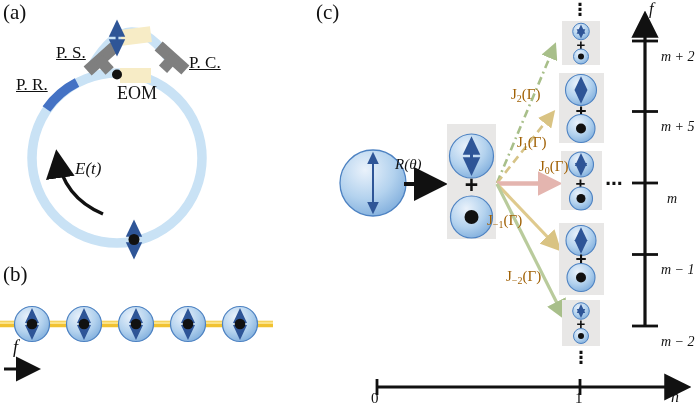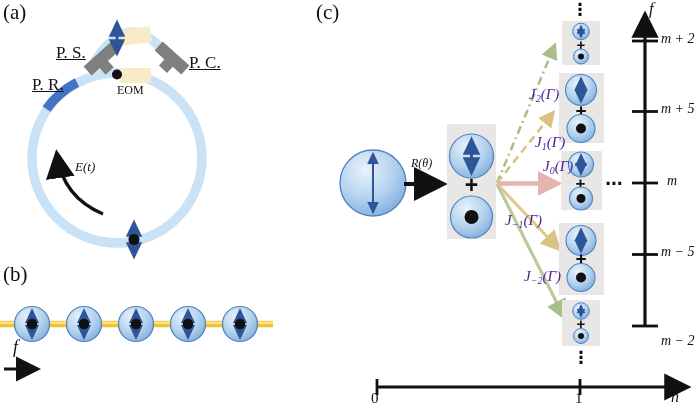--- a/index.html
+++ b/index.html
@@ -4,23 +4,23 @@
 <style>
   html,body{margin:0;padding:0;background:#fff;}
   #fig{position:relative;width:700px;height:413px;background:#ffffff;overflow:hidden;
        font-family:"Liberation Serif","DejaVu Serif",serif;color:#111;}
   #art{position:absolute;left:0;top:0;}
   .lbl{position:absolute;color:#111;white-space:nowrap;line-height:1.05;
        font-family:"Liberation Serif","DejaVu Serif",serif;}
   .panel{font-size:21px;}
   .small{font-size:17px;text-decoration:underline;}
   .ital{font-style:italic;}
-  .jlbl{position:absolute;font-size:15px;font-style:italic;white-space:nowrap;color:#4c1d95;margin-left:18px;}
+  .jlbl{position:absolute;font-size:15px;white-space:nowrap;color:#a16207;}
   .jlbl sub{font-size:10px;vertical-align:-3px;}
-  .mtick{font-size:14px;font-style:italic;}
+  .mtick{font-size:14px;font-style:italic;margin-top:18px;}
   .ntick{font-size:15px;}
   .svgplus{font-family:"Liberation Sans","DejaVu Sans",sans-serif;font-weight:700;
            fill:#111;text-anchor:middle;}
   .svgdots{font-family:"DejaVu Sans",sans-serif;font-weight:700;fill:#111;text-anchor:middle;}
 </style>
 </head>
 <body>
 
 <div id="fig">
 
@@ -193,50 +193,50 @@
       <line x1="376" y1="387" x2="686" y2="387" stroke="#111" stroke-width="3.2" marker-end="url(#ah-black)"></line>
       <line x1="377" y1="379" x2="377" y2="395" stroke="#111" stroke-width="2.8"></line>
       <line x1="580" y1="379" x2="580" y2="395" stroke="#111" stroke-width="2.8"></line>
     </g>
   </g>
 </svg>
 
 <div class="lbl panel" style="left:3px;top:1px">(a)</div>
 <div class="lbl small" style="left:56px;top:44px">P. S.</div>
 <div class="lbl small" style="left:189px;top:54px">P. C.</div>
-<div class="lbl small" style="left:32px;top:76px">P. R.</div>
-<div class="lbl" style="left:117px;top:84px;font-size:12px">EOM</div>
-<div class="lbl ital" style="left:75px;top:160px;font-size:13px">E(t)</div>
+<div class="lbl small" style="left:16px;top:76px">P. R.</div>
+<div class="lbl" style="left:117px;top:84px;font-size:18px">EOM</div>
+<div class="lbl ital" style="left:75px;top:160px;font-size:17px">E(t)</div>
 
 <div class="lbl panel" style="left:3px;top:263px">(b)</div>
 <div class="lbl ital" style="left:13px;top:338px;font-size:18px">f</div>
 
 <div class="lbl panel" style="left:316px;top:1px">(c)</div>
-<div class="lbl ital" style="left:411px;top:157px;font-size:12px">R(θ)</div>
+<div class="lbl ital" style="left:395px;top:157px;font-size:15px">R(θ)</div>
 
 <div class="jlbl" style="left:511px;top:86px">
   <span>J</span><sub>2</sub><span>(Γ)</span>
 </div>
 <div class="jlbl" style="left:517px;top:134px">
   <span>J</span><sub>1</sub><span>(Γ)</span>
 </div>
-<div class="jlbl" style="left:525px;top:158px">
+<div class="jlbl" style="left:539px;top:158px">
   <span>J</span><sub>0</sub><span>(Γ)</span>
 </div>
 <div class="jlbl" style="left:487px;top:212px">
   <span>J</span><sub>−1</sub><span>(Γ)</span>
 </div>
 <div class="jlbl" style="left:506px;top:268px">
   <span>J</span><sub>−2</sub><span>(Γ)</span>
 </div>
 
 <div class="lbl ital" style="left:649px;top:0px;font-size:16.5px">f</div>
 <div class="lbl mtick" style="left:661px;top:32px">m + 2</div>
 <div class="lbl mtick" style="left:661px;top:102px">m + 5</div>
 <div class="lbl mtick" style="left:667px;top:174px">m</div>
-<div class="lbl mtick" style="left:661px;top:245px">m − 5</div>
-<div class="lbl mtick" style="left:661px;top:334px">m − 2</div>
+<div class="lbl mtick" style="left:661px;top:245px">m − 1</div>
+<div class="lbl mtick" style="left:661px;top:317px">m − 2</div>
 
 <div class="lbl ntick" style="left:371px;top:391px">0</div>
 <div class="lbl ntick" style="left:575px;top:391px">1</div>
 <div class="lbl ntick ital" style="left:671px;top:389px;font-size:16px">n</div>
 
 </div>
 
 </body></html>

